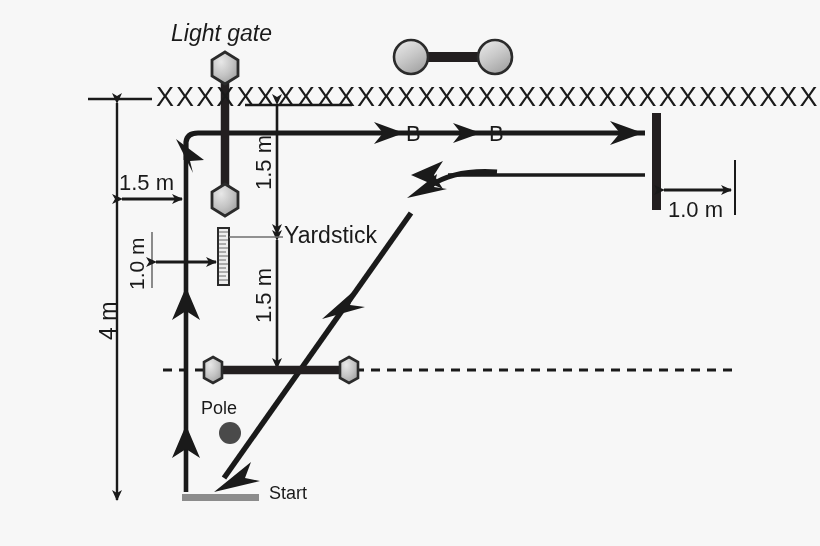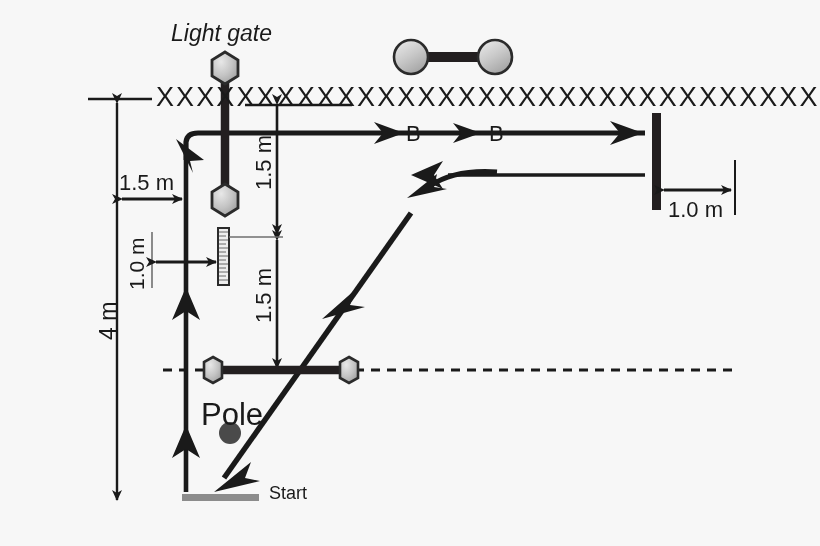--- a/index.html
+++ b/index.html
@@ -115,22 +115,23 @@
 
     <circle cx="230" cy="433" r="11" fill="#4a4a4a"></circle>
 
     <rect x="182" y="494" width="77" height="7" fill="#8c8c8c"></rect>
   </svg>
 
   <div class="lbl" style="left:156px; top:84px; font-size:27px; letter-spacing:2.1px; color:#1a1a1a;">XXXXXXXXXXXXXXXXXXXXXXXXXXXXXXXXXXXXXX</div>
 
   <div class="lbl" style="left:171px; top:22px; font-size:23px;font-style:italic;">Light gate</div>
 
+  <div class="lbl" style="left:284px; top:224px; font-size:23px;">Yardstick</div>
 
-  <div class="lbl" style="left:201px; top:399px; font-size:31px;">Pole</div>
+  <div class="lbl" style="left:201px; top:399px; font-size:18px;">Pole</div>
 
   <div class="lbl" style="left:269px; top:484px; font-size:18px;">Start</div>
 
   <div class="lbl" style="left:406px; top:123px; font-size:22px;">B</div>
 
   <div class="lbl" style="left:489px; top:123px; font-size:22px;">B</div>
 
   <div class="lbl" style="left:119px; top:172px; font-size:22px;">1.5 m</div>
 
   <div class="lbl rot" style="left:126px; top:290px; font-size:21px;">1.0 m</div>

